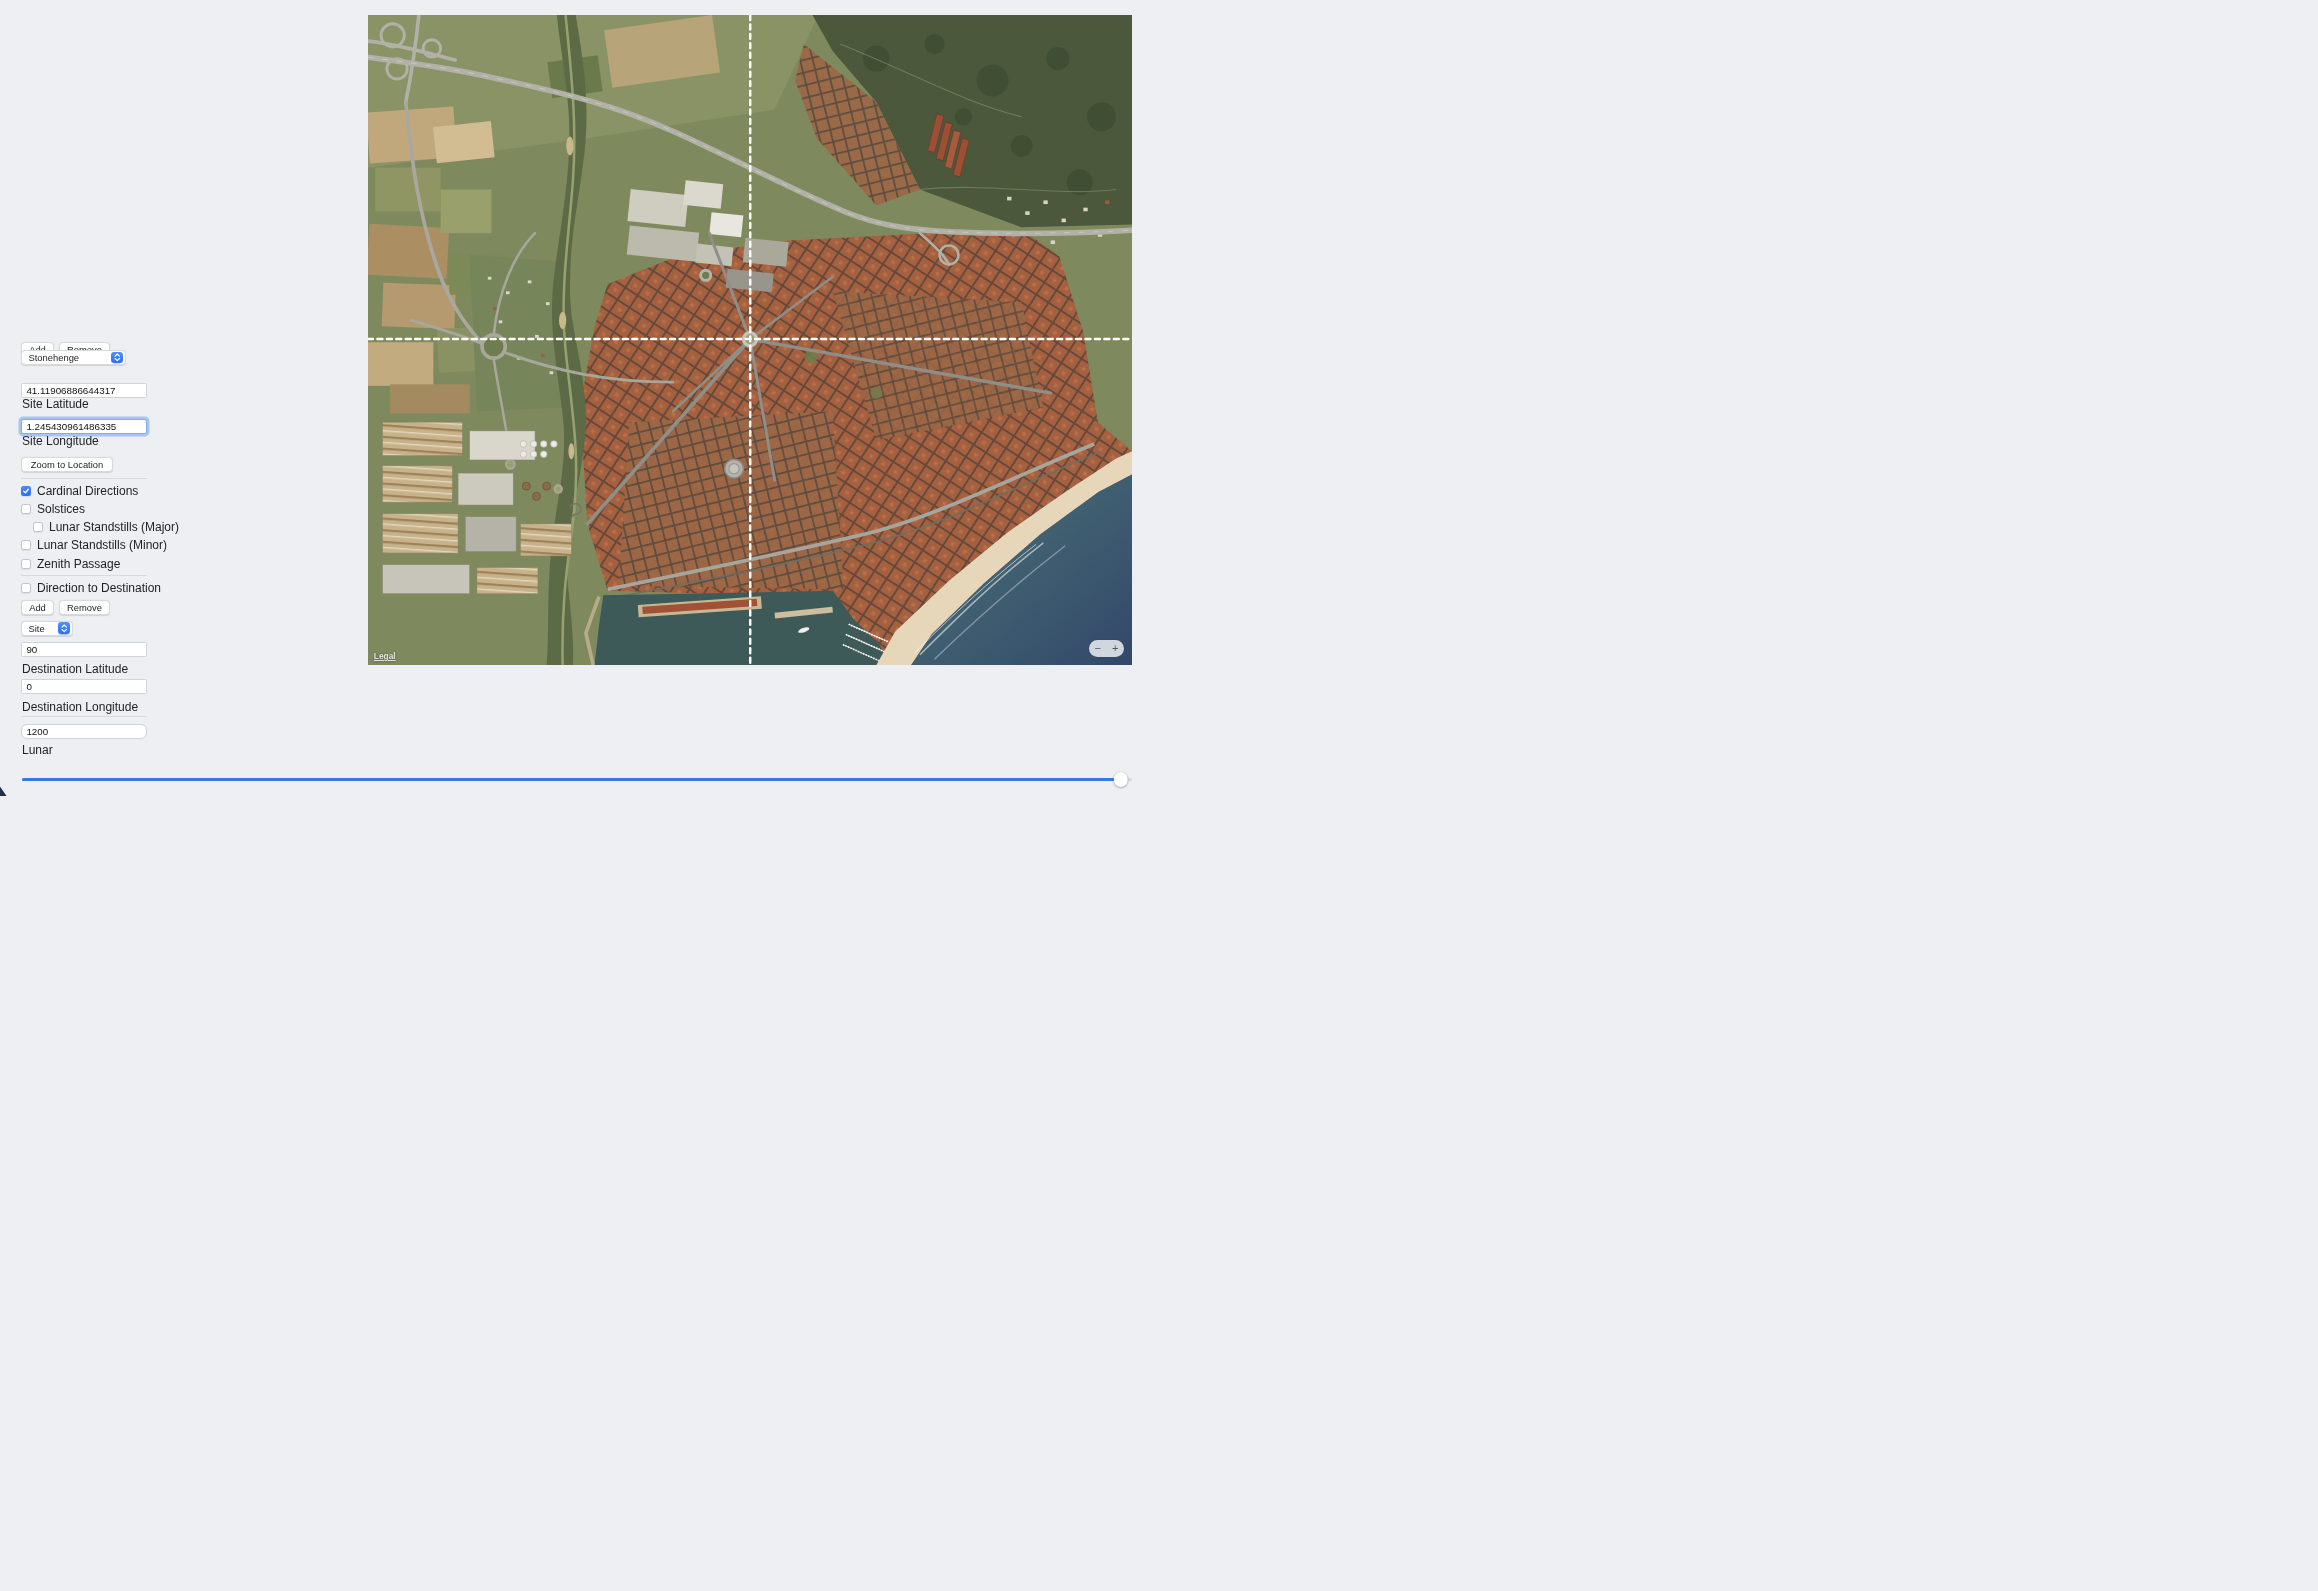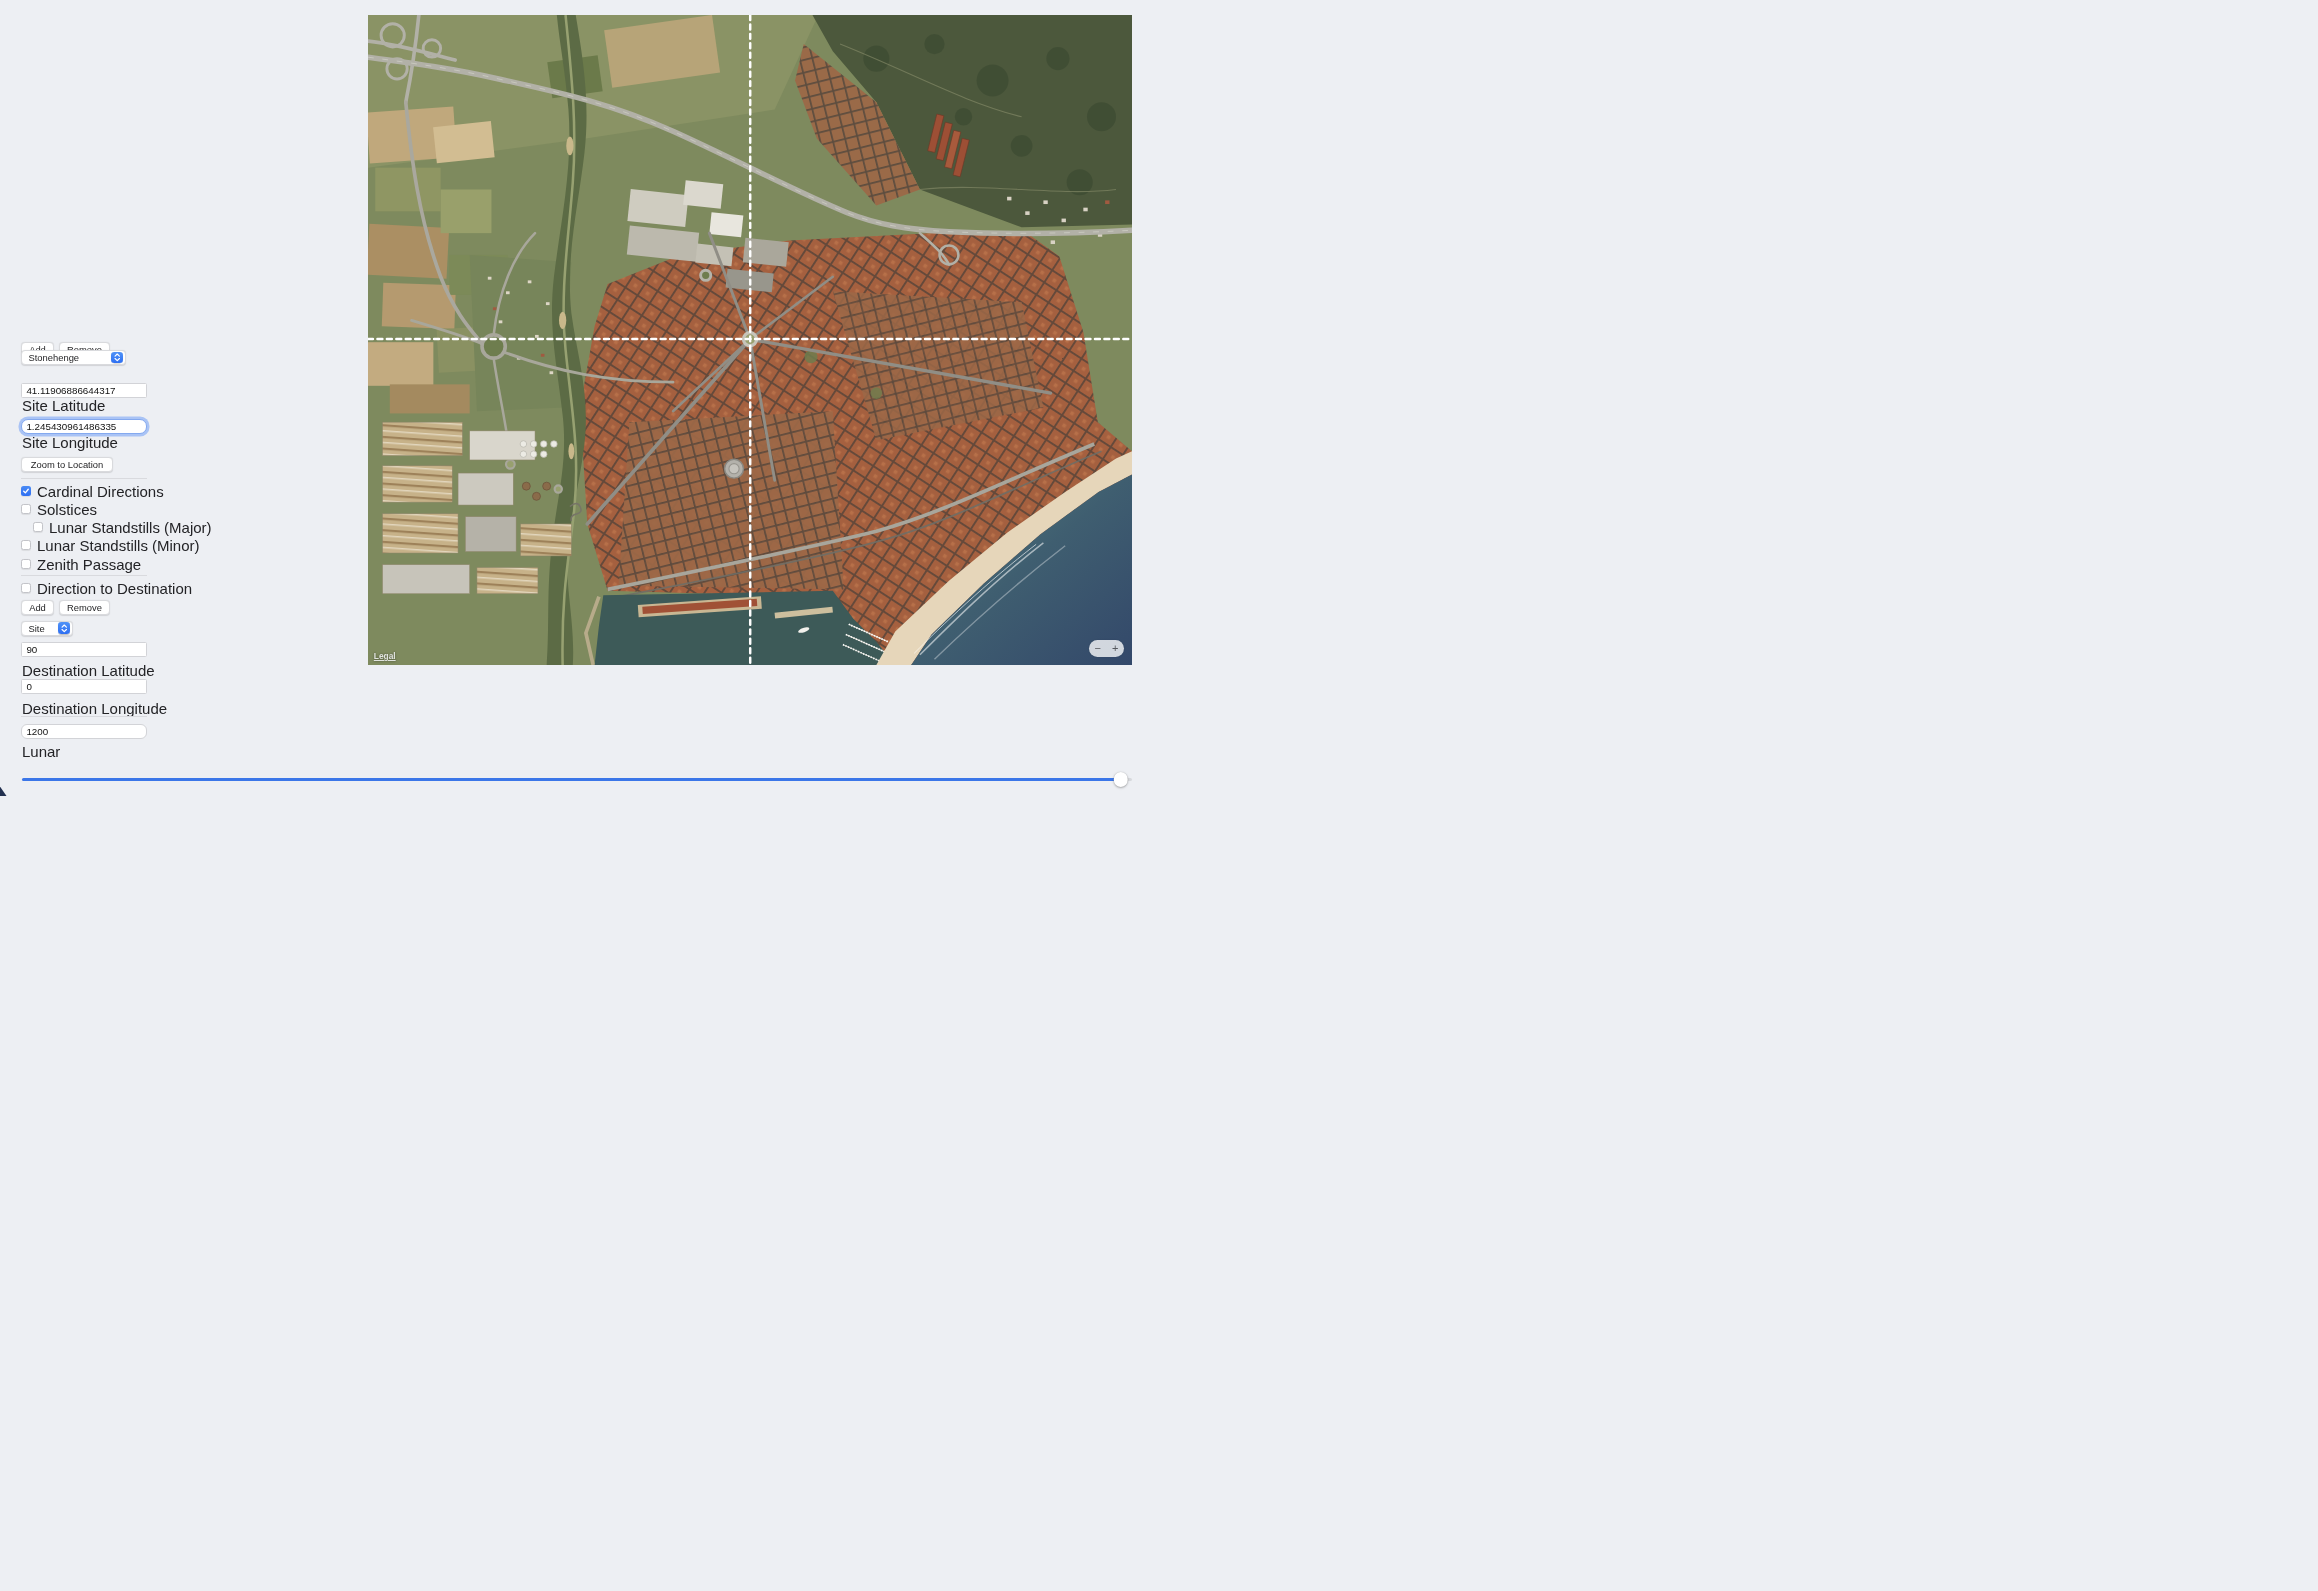--- a/index.html
+++ b/index.html
@@ -15,21 +15,21 @@
          border:0.7px solid #d9dadd;border-radius:4px;box-shadow:0 0.7px 1.1px rgba(0,0,0,.12);
          font-size:9.4px;padding:0 2.2px 0 6.5px;justify-content:space-between;cursor:default;}
   .stepper{width:11.6px;height:11.6px;border-radius:3.3px;background:linear-gradient(#4f92f7,#2e6ff2);
            display:flex;align-items:center;justify-content:center;flex:0 0 auto;
            box-shadow:0 0.4px 0.7px rgba(0,0,0,.25);}
   
   .tf{box-sizing:border-box;background:#ffffff;border:0.7px solid #d2d3d7;border-radius:1.5px;
       font-family:"Liberation Sans","DejaVu Sans",sans-serif;font-size:9.8px;color:#111;
       padding:0 4.4px;outline:none;}
   .tf.focused{border:0.7px solid #84a9ef;border-radius:2.2px;box-shadow:0 0 0 2.5px #a9c3f5;}
-  .lbl{font-size:15px;color:#232326;}
+  .lbl{font-size:12px;color:#232326;}
   .divider{height:0.7px;background:#d9dade;}
   
   .chk-row{display:flex;align-items:center;gap:5.8px;height:14.5px;}
   .chk{width:10.2px;height:10.2px;border-radius:2.5px;background:#ffffff;border:0.7px solid #c3c4c9;
        box-sizing:border-box;box-shadow:0 0.4px 0.7px rgba(0,0,0,.08);display:flex;align-items:center;justify-content:center;}
   .chk svg{visibility:hidden;}
   .chk.on{background:linear-gradient(#4a8bf5,#2e6ff2);border:none;}
   .chk.on svg{visibility:visible;}
   
   .slider{height:14.5px;}
@@ -62,21 +62,21 @@
     <span class="stepper">
       <svg width="6.5" height="8.7" viewBox="0 0 9 12">
           <path d="M1.5 4.4 L4.5 1.4 L7.5 4.4 M1.5 7.6 L4.5 10.6 L7.5 7.6" stroke="#ffffff" stroke-width="1.6" fill="none" stroke-linecap="round" stroke-linejoin="round"></path>
         </svg>
     </span>
   </div>
 
   <input class="tf abs" style="left: 21px; top: 383px; width: 126px; height: 14.5px;" value="41.11906886644317">
   <div class="lbl abs" style="left:22px;top:397px;">Site Latitude</div>
 
-  <input class="tf focused abs" style="left: 21px; top: 419px; width: 126px; height: 15.3px; border-radius: 7px;" value="1.245430961486335">
+  <input class="tf focused abs" style="left: 21px; top: 419px; width: 126px; height: 15.3px;" value="1.245430961486335">
   <div class="lbl abs" style="left:22px;top:434px;">Site Longitude</div>
 
   <div class="btn abs" style="left:21px;top:457px;width:92px;height:14.5px;">Zoom to Location</div>
 
   <div class="divider abs" style="left:21px;top:478px;width:126px;"></div>
 
   <div class="chk-row abs" style="left:21px;top:484px;">
     <span class="chk on">
       <svg width="8" height="8" viewBox="0 0 12 12">
           <path d="M2.6 6.4 L5 8.8 L9.4 3.4" stroke="#fff" stroke-width="2" fill="none" stroke-linecap="round" stroke-linejoin="round"></path>

